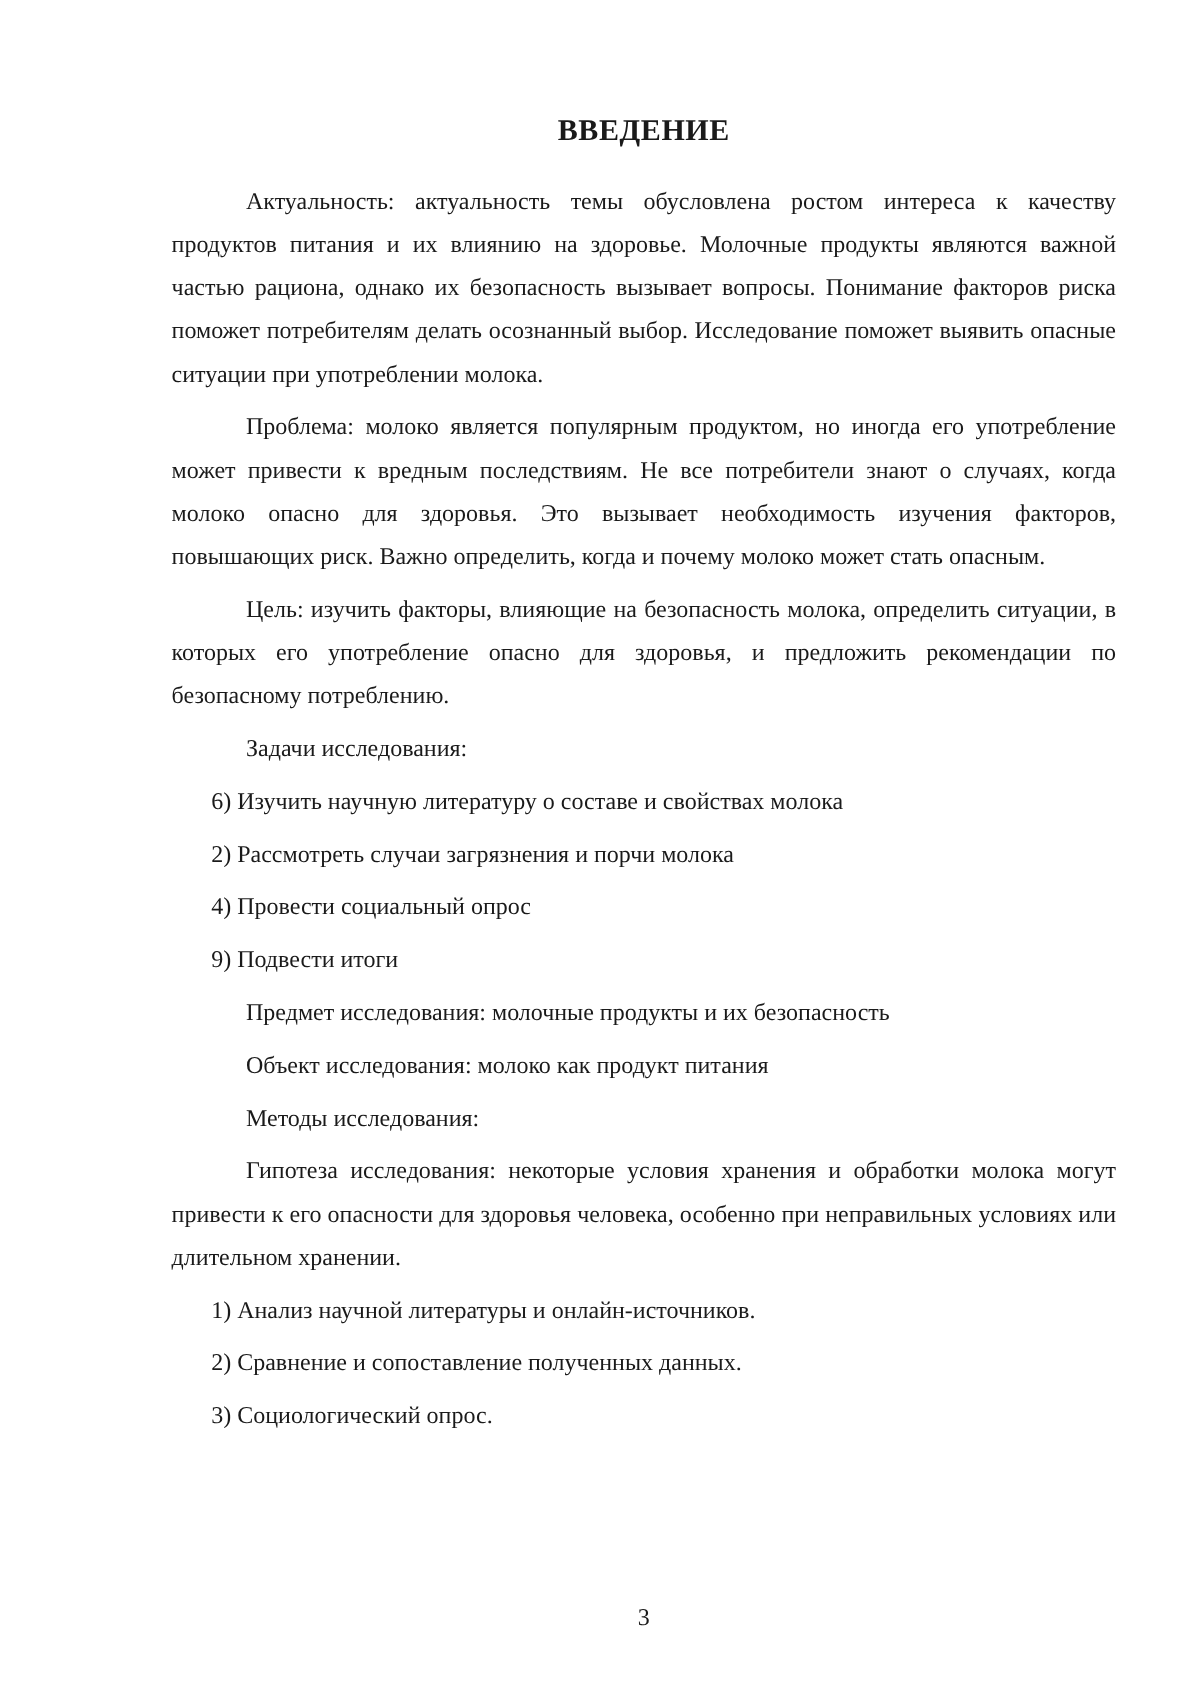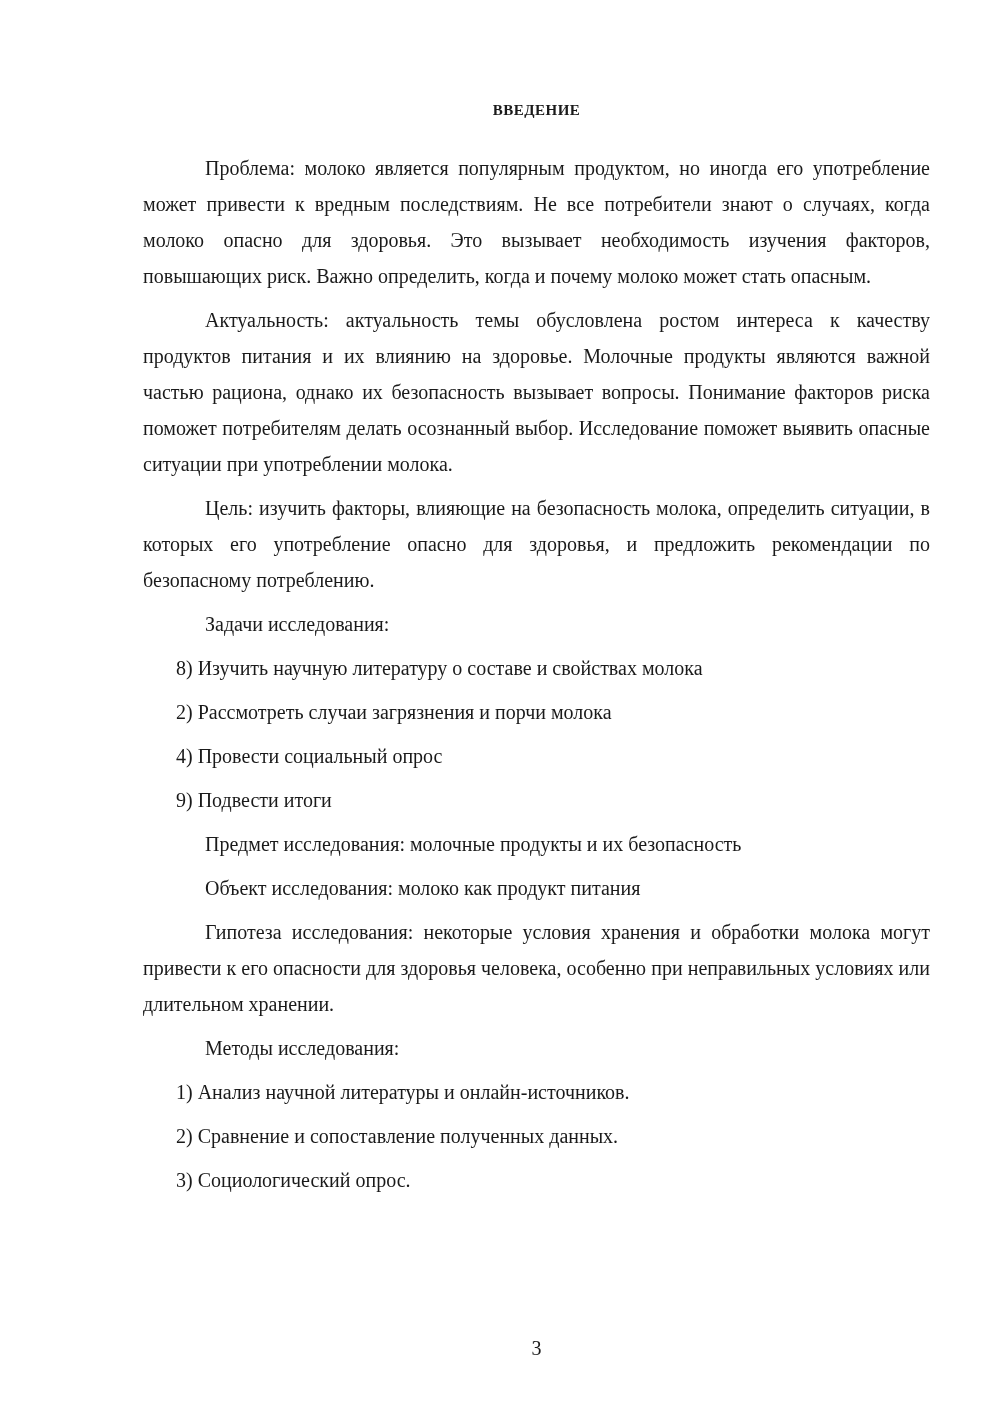--- a/index.html
+++ b/index.html
@@ -16,21 +16,21 @@
     box-sizing: border-box;
     padding: 92px 70px 60px 143px;
     font-family: "Liberation Serif", serif;
     color: #1a1a1a;
     font-size: 20px;
     line-height: 36px;
   }
   .doc-title {
     text-align: center;
     font-weight: bold;
-    font-size: 15px;
+    font-size: 25px;
     margin: 0 0 22px 0;
     letter-spacing: 0.5px;
   }
   .para {
     margin: 0 0 8px 0;
     text-align: justify;
     text-indent: 62px;
   }
   .list-item {
     margin: 0 0 8px 0;
@@ -47,42 +47,42 @@
     color: #1a1a1a;
   }
 </style>
 </head>
 <body>
 
 <div class="page">
 
   <h1 class="doc-title">ВВЕДЕНИЕ</h1>
 
+  <p class="para">Актуальность: актуальность темы обусловлена ростом интереса к качеству продуктов питания и их влиянию на здоровье. Молочные продукты являются важной частью рациона, однако их безопасность вызывает вопросы. Понимание факторов риска поможет потребителям делать осознанный выбор. Исследование поможет выявить опасные ситуации при употреблении молока.</p>
+
   <p class="para">Проблема: молоко является популярным продуктом, но иногда его употребление может привести к вредным последствиям. Не все потребители знают о случаях, когда молоко опасно для здоровья. Это вызывает необходимость изучения факторов, повышающих риск. Важно определить, когда и почему молоко может стать опасным.</p>
-
-  <p class="para">Актуальность: актуальность темы обусловлена ростом интереса к качеству продуктов питания и их влиянию на здоровье. Молочные продукты являются важной частью рациона, однако их безопасность вызывает вопросы. Понимание факторов риска поможет потребителям делать осознанный выбор. Исследование поможет выявить опасные ситуации при употреблении молока.</p>
 
   <p class="para">Цель: изучить факторы, влияющие на безопасность молока, определить ситуации, в которых его употребление опасно для здоровья, и предложить рекомендации по безопасному потреблению.</p>
 
   <p class="para">Задачи исследования:</p>
 
   <div>
-    <p class="list-item">8) Изучить научную литературу о составе и свойствах молока</p>
+    <p class="list-item">6) Изучить научную литературу о составе и свойствах молока</p>
     <p class="list-item">2) Рассмотреть случаи загрязнения и порчи молока</p>
     <p class="list-item">4) Провести социальный опрос</p>
     <p class="list-item">9) Подвести итоги</p>
   </div>
 
   <p class="para">Предмет исследования: молочные продукты и их безопасность</p>
 
   <p class="para">Объект исследования: молоко как продукт питания</p>
 
+  <p class="para">Методы исследования:</p>
+
   <p class="para">Гипотеза исследования: некоторые условия хранения и обработки молока могут привести к его опасности для здоровья человека, особенно при неправильных условиях или длительном хранении.</p>
-
-  <p class="para">Методы исследования:</p>
 
   <div>
     <p class="list-item">1) Анализ научной литературы и онлайн-источников.</p>
     <p class="list-item">2) Сравнение и сопоставление полученных данных.</p>
     <p class="list-item">3) Социологический опрос.</p>
   </div>
 
   <div class="page-number">3</div>
 
 </div>

